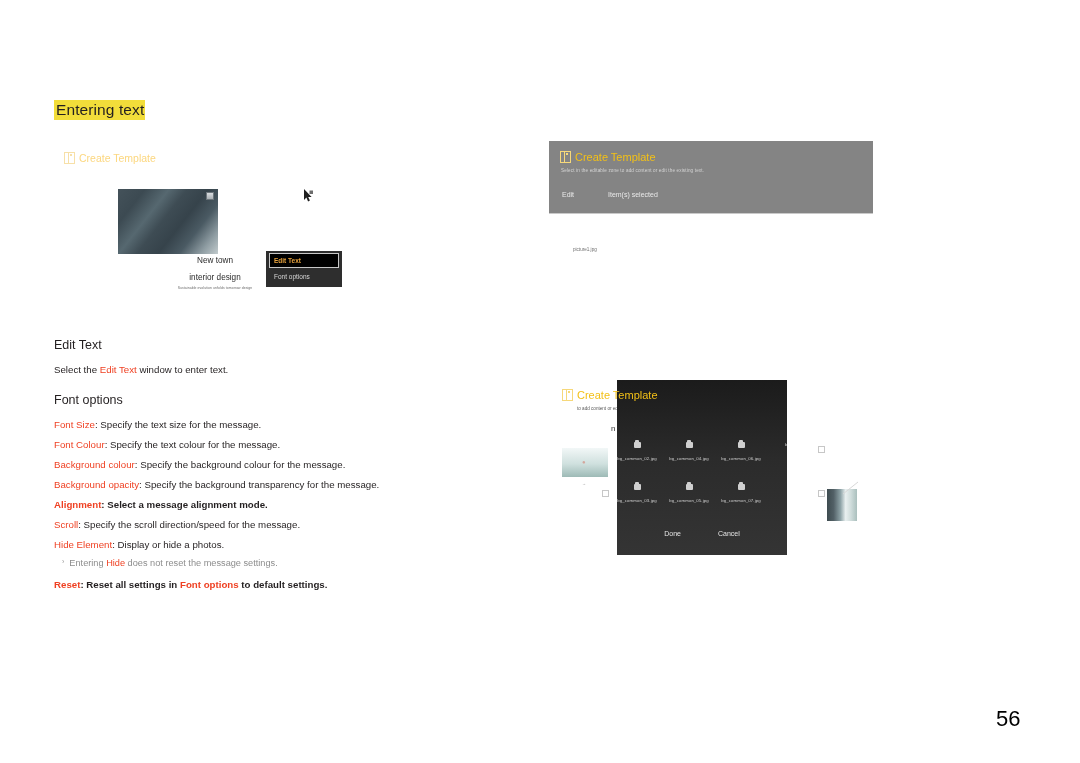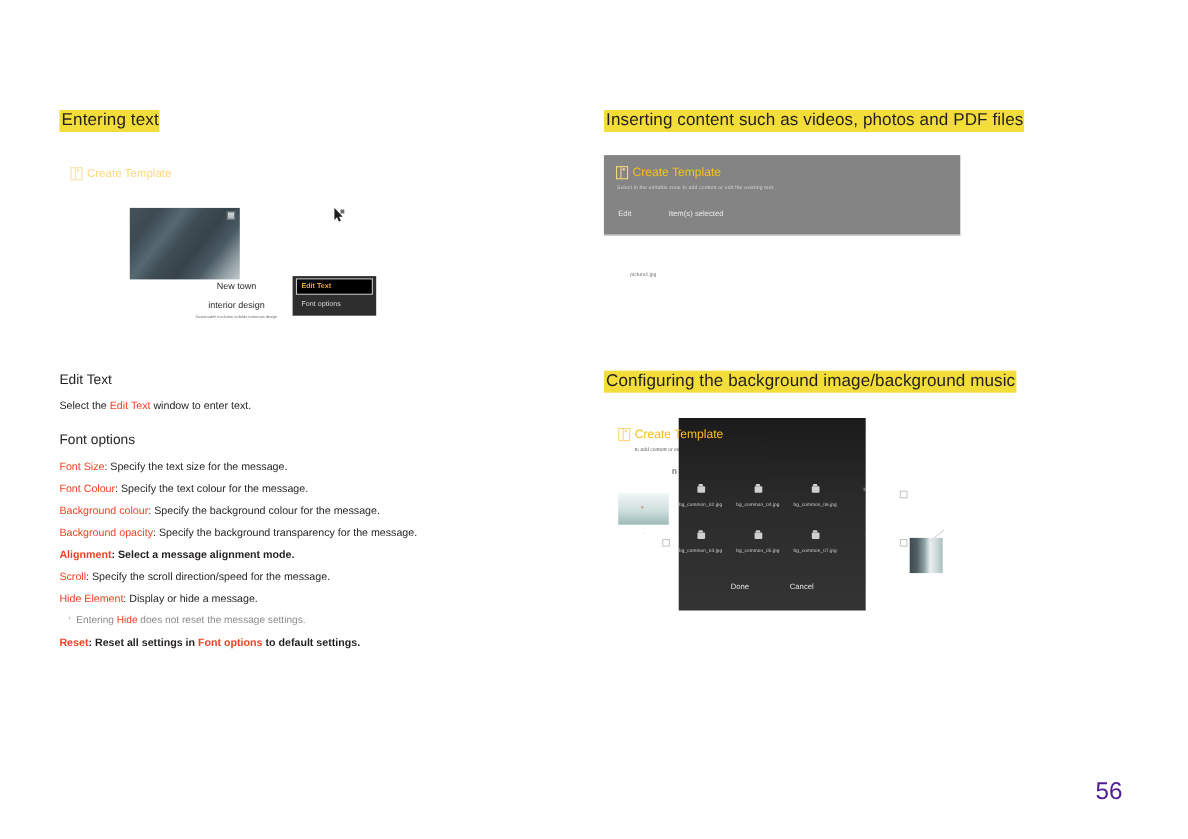--- a/index.html
+++ b/index.html
@@ -436,21 +436,21 @@
     font-size: 7px;
     color: #e4e4e4;
   }
 
   
   #page-number {
     position: absolute;
     left: 996px;
     top: 706px;
     font-size: 22px;
-    color: #4c1d95;
+    color: #000000;
     font-weight: 400;
   }
 </style>
 </head>
 <body>
 
 <div class="page">
 
   <div class="section-heading" id="heading-entering-text"><span class="hl">Entering text</span></div>
 
@@ -485,40 +485,38 @@
   <div class="body-line" id="line-select-the"><span>Select the </span><span class="kw">Edit Text</span><span> window to enter text.</span></div>
 
   <div class="sub-heading" id="sub-font-options">Font options</div>
 
   <div class="body-line opt-line" id="opt-0"><span class="kw">Font Size</span><span>: Specify the text size for the message.</span></div>
   <div class="body-line opt-line" id="opt-1"><span class="kw">Font Colour</span><span>: Specify the text colour for the message.</span></div>
   <div class="body-line opt-line" id="opt-2"><span class="kw">Background colour</span><span>: Specify the background colour for the message.</span></div>
   <div class="body-line opt-line" id="opt-3"><span class="kw">Background opacity</span><span>: Specify the background transparency for the message.</span></div>
   <div class="body-line opt-line" id="opt-4"><span class="kw">Alignment</span><span>: Select a message alignment mode.</span></div>
   <div class="body-line opt-line" id="opt-5"><span class="kw">Scroll</span><span>: Specify the scroll direction/speed for the message.</span></div>
-  <div class="body-line opt-line" id="opt-6"><span class="kw">Hide Element</span><span>: Display or hide a message.</span></div>
+  <div class="body-line opt-line" id="opt-6"><span class="kw">Hide Element</span><span>: Display or hide a photos.</span></div>
 
   <div class="note-line"><span class="bullet">›</span><span>Entering </span><span class="kw">Hide</span><span> does not reset the message settings.</span></div>
 
   <div class="body-line opt-line" id="opt-7"><span class="kw">Reset</span><span>: Reset all settings in </span><span class="kw">Font options</span><span> to default settings.</span></div>
 
-  <div class="section-heading" id="heading-inserting"><span class="hl">Inserting content such as videos, photos and PDF files</span></div>
 
   <div id="right-mockup-top">
     <div class="ct-label" id="ct-right-top">
       <span class="ct-icon"></span>
       <span class="ct-text">Create Template</span>
     </div>
     <div id="right-top-sub">Select in the editable zone to add content or edit the existing text.</div>
     <div id="right-top-edit">Edit</div>
     <div id="right-top-items">Item(s) selected</div>
   </div>
   <div id="right-top-filename">picture1.jpg</div>
 
-  <div class="section-heading" id="heading-configuring"><span class="hl">Configuring the background image/background music</span></div>
 
   <div id="right-mockup-bottom">
     <div class="ct-label" id="ct-right-bottom">
       <span class="ct-icon"></span>
       <span class="ct-text">Create Template</span>
     </div>
     <div id="rb-sub">to add content or edit the existing text.</div>
     <div id="rb-word">n</div>
 
     <div id="rb-thumb-left"></div>

